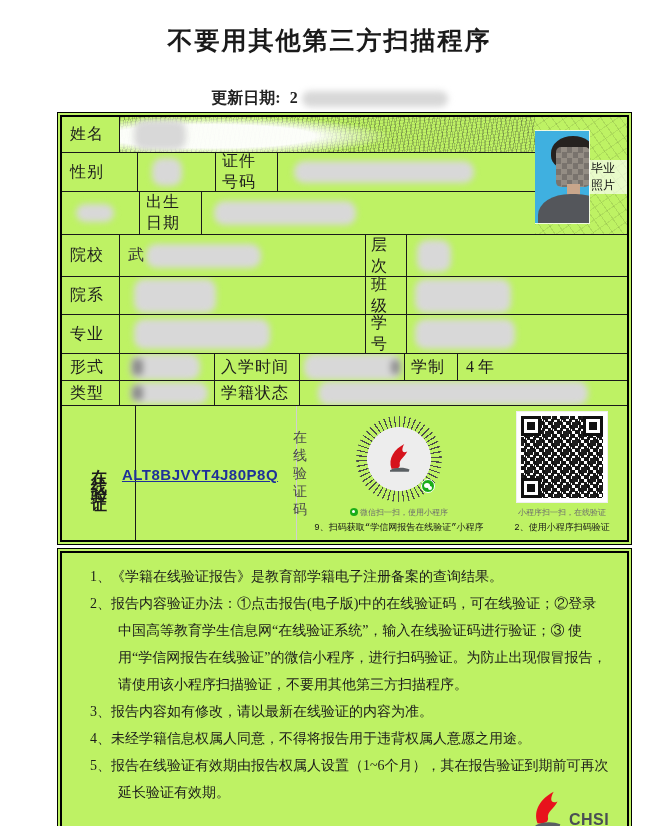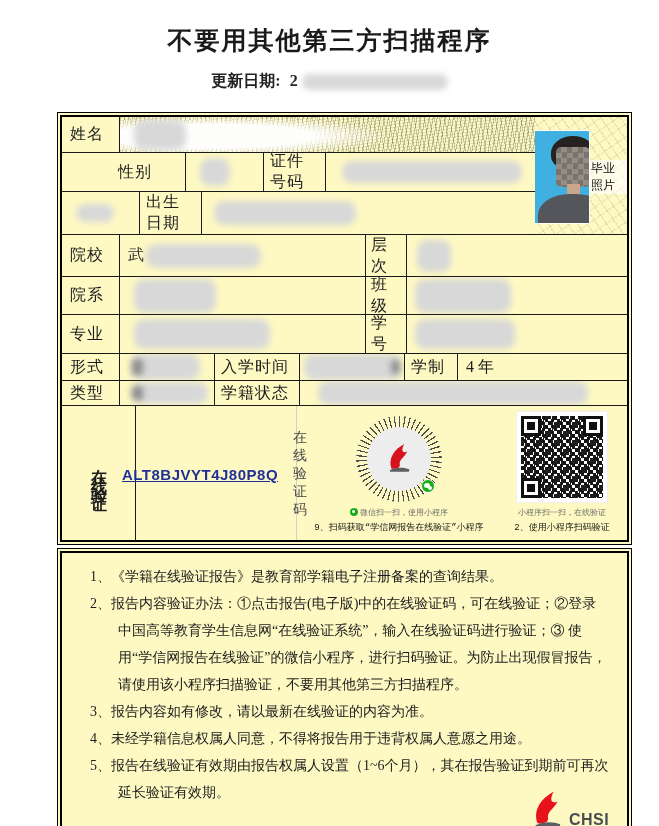--- a/index.html
+++ b/index.html
@@ -10,27 +10,27 @@
     font-family: "Liberation Serif", serif;
     color: #111;
   }
   .doc-title {
     position: absolute; top: 24px; left: 0; width: 100%;
     text-align: center;
     font-family: "Liberation Sans", sans-serif;
     font-weight: bold; font-size: 25px; letter-spacing: 2px; color: #1a1a1a;
   }
   .update-line {
-    position: absolute; top: 71px; left: 0; width: 100%;
+    position: absolute; top: 88px; left: 0; width: 100%;
     text-align: center; font-size: 16px; font-weight: bold; color: #222;
   }
   .update-line .redact { display:inline-block; vertical-align: middle; margin-left: 4px; }
 
   
-  .frame { position: absolute; left: 57px; width: 575px; border: 1px solid #000; padding: 2px; background: #fef9c3; }
+  .frame { position: absolute; left: 57px; width: 575px; border: 1px solid #000; padding: 2px; background: #bef264; }
   .frame-inner { border: 2px solid #000; width: 100%; height: 100%; overflow: hidden; }
   .frame-table { top: 112px; height: 433px; }
   .frame-notes { top: 548px; height: 300px; }
 
   .row { display: flex; border-bottom: 1px solid #1a1a1a; width: 100%; }
   .cell {
     border-right: 1px solid #1a1a1a;
     display: flex; align-items: center;
     padding: 0 8px; font-size: 16px; color: #1c1c1c;
     position: relative; overflow: hidden;
@@ -127,21 +127,21 @@
 
     <div class="group-top">
       <div class="stack">
         <div class="row" style="height:40px;">
           <div class="cell lab" style="width:58px;">姓名</div>
           <div class="cell last mesh">
             <span class="redact" style="width:52px;height:30px;margin-left:6px;"></span>
           </div>
         </div>
         <div class="row" style="height:39px;">
-          <div class="cell lab" style="width:76px;margin-left:48px;">性别</div>
+          <div class="cell lab" style="width:76px;">性别</div>
           <div class="cell" style="width:78px;">
             <span class="redact" style="width:30px;height:28px;margin-left:6px;"></span>
           </div>
           <div class="cell lab" style="width:62px;padding:0 6px;">证件号码</div>
           <div class="cell last">
             <span class="redact" style="width:180px;height:22px;margin-left:8px;"></span>
           </div>
         </div>
         <div class="row">
           <div class="cell" style="width:78px;">

